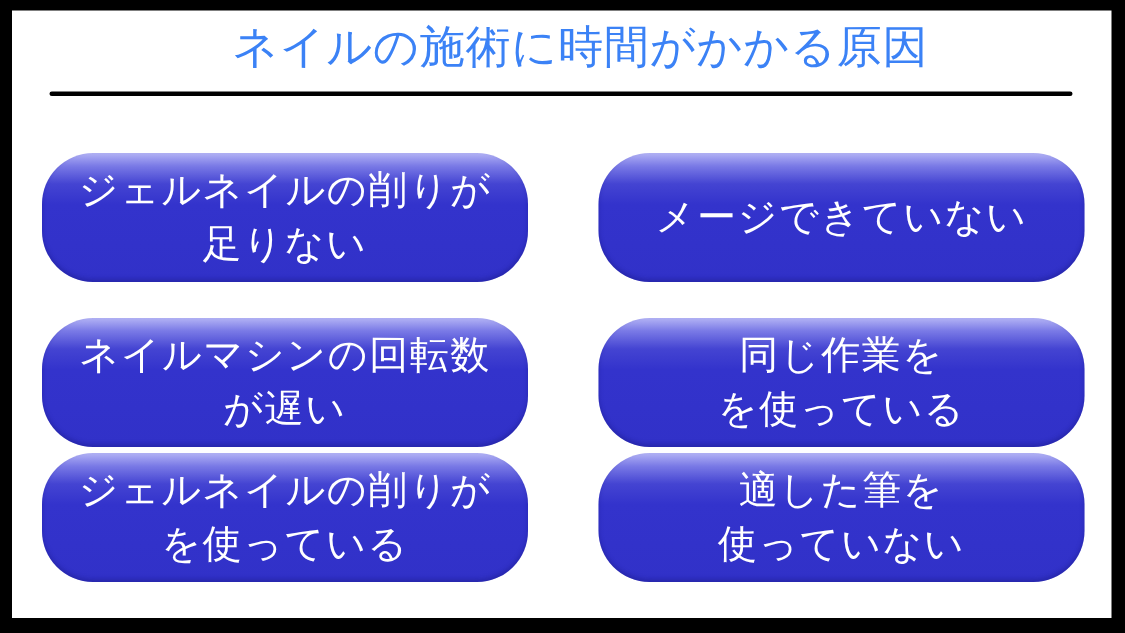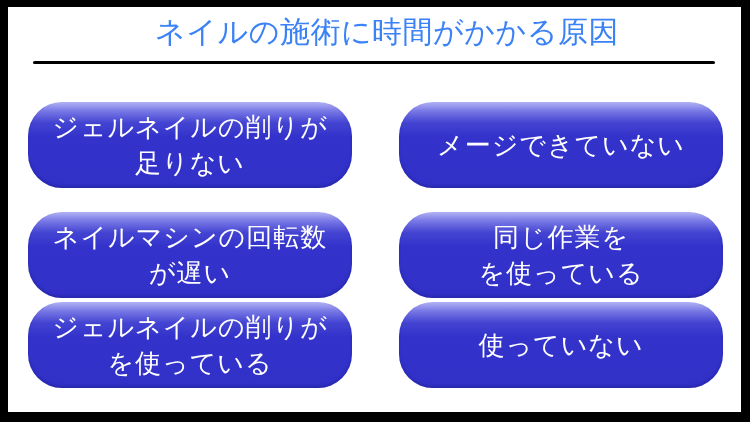--- a/index.html
+++ b/index.html
@@ -116,15 +116,16 @@
 
 <div class="pill col-left row-3">
   <div>
     <span class="line">ジェルネイルの削りが</span>
     <span class="line">を使っている</span>
   </div>
 </div>
 
 <div class="pill col-right row-3">
   <div>
+    <span class="line">適した筆を</span>
     <span class="line">使っていない</span>
   </div>
 </div>
 
 </body></html>

